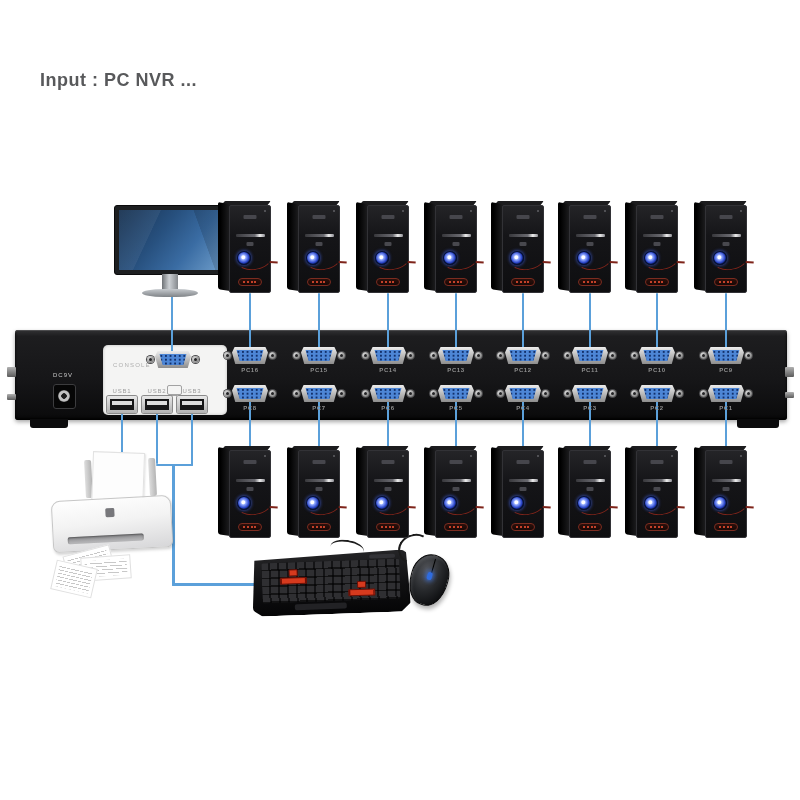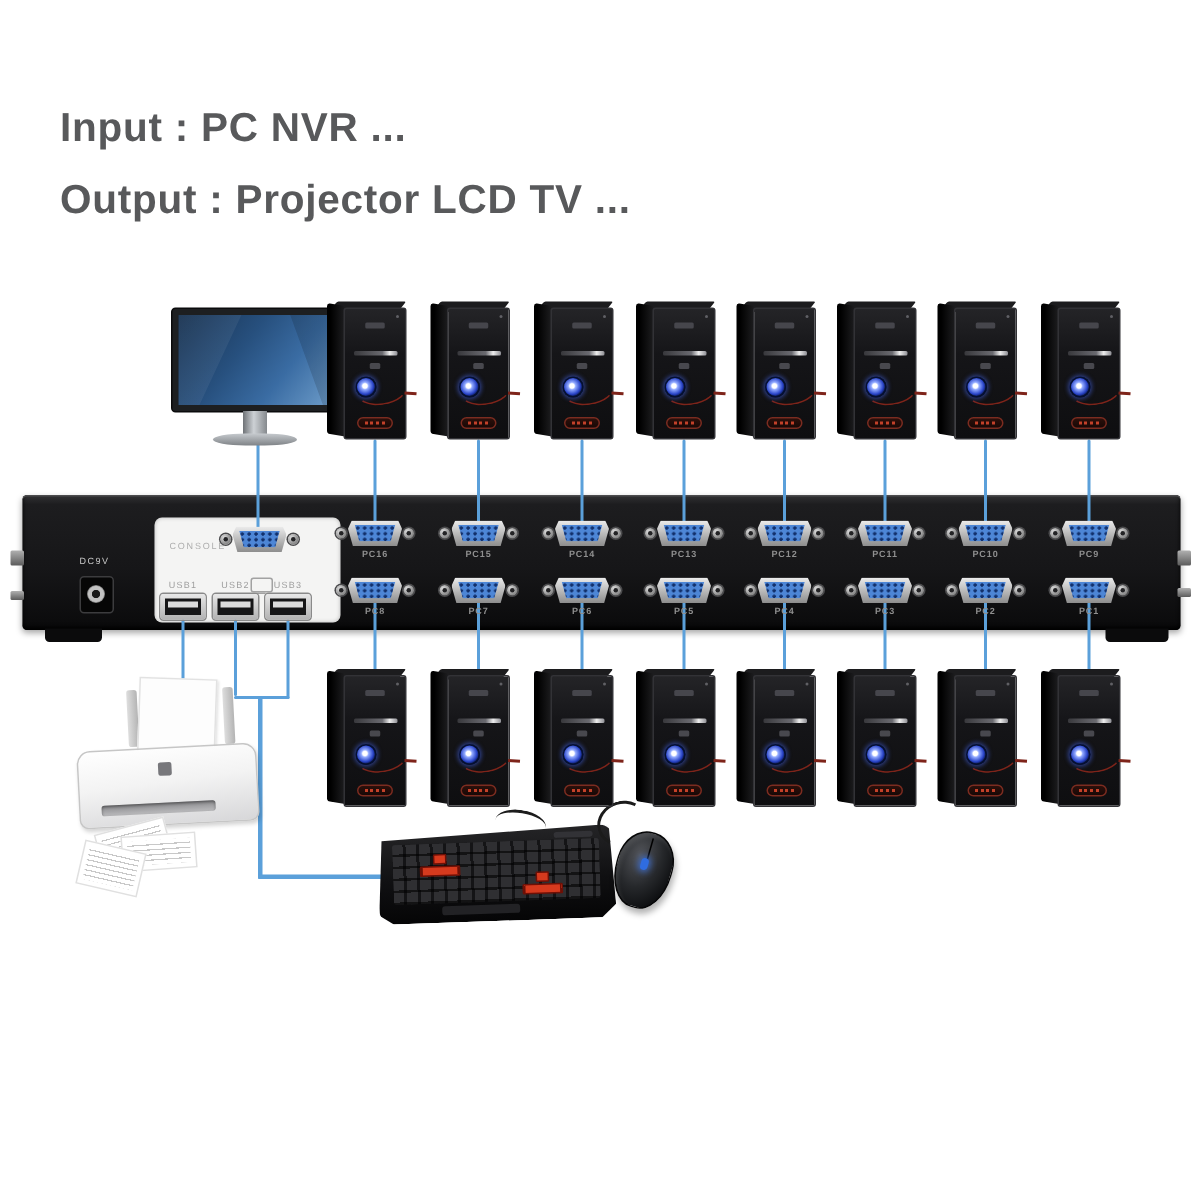--- a/index.html
+++ b/index.html
@@ -1,21 +1,21 @@
 <!DOCTYPE html>
 <html style="--cable-blue: #5ba0da; --vga-blue: #4d86d6; --keyboard-red: #d63a1e; --accent-red: #7e241a;"><head>
 <meta charset="utf-8">
 <style>
   html,body{margin:0;padding:0;background:#fff;}
   .canvas{position:relative;width:800px;height:800px;background:#ffffff;overflow:hidden;
           font-family:"Liberation Sans", sans-serif;}
 
   
   .header{position:absolute;left:40px;top:70px;z-index:3;}
-  .header .hline{font-size:27px;font-weight:700;color:#58595b;margin-bottom:17px;letter-spacing:0.5px;}
+  .header .hline{font-size:18px;font-weight:700;color:#58595b;margin-bottom:17px;letter-spacing:0.5px;}
 
   
   .line{position:absolute;background:var(--cable-blue,#5ba0da);z-index:4;border-radius:1px;}
   .line.v{width:2.5px;}
   .line.h{height:2.5px;}
 
   
   .device{position:absolute;left:15px;top:330px;width:772px;height:90px;z-index:1;
           background:linear-gradient(180deg,#323234 0,#1d1d1f 7%,#161618 55%,#0a0a0b 100%);
           border-radius:3px;box-shadow:inset 0 1px 0 #4c4c4e, inset 0 -2px 3px #000, 0 2px 4px rgba(0,0,0,.35);}
@@ -154,21 +154,20 @@
   .mo-wheel{position:absolute;left:15px;top:17px;width:5px;height:8px;border-radius:2.5px;
            background:#2f6ce0;box-shadow:0 0 4px 1.5px rgba(60,120,240,.7);}
 </style>
 </head>
 <body>
 
 <div class="canvas" id="diagram">
 
   <div class="header">
     <div class="hline">Input : PC  NVR ...</div>
-    <div class="hline">Output : Projector LCD TV ...</div>
   </div>
 
   <div class="monitor">
     <div class="m-screen">
       <div class="m-display"></div>
     </div>
     <div class="m-neck"></div>
     <div class="m-base"></div>
   </div>
 

